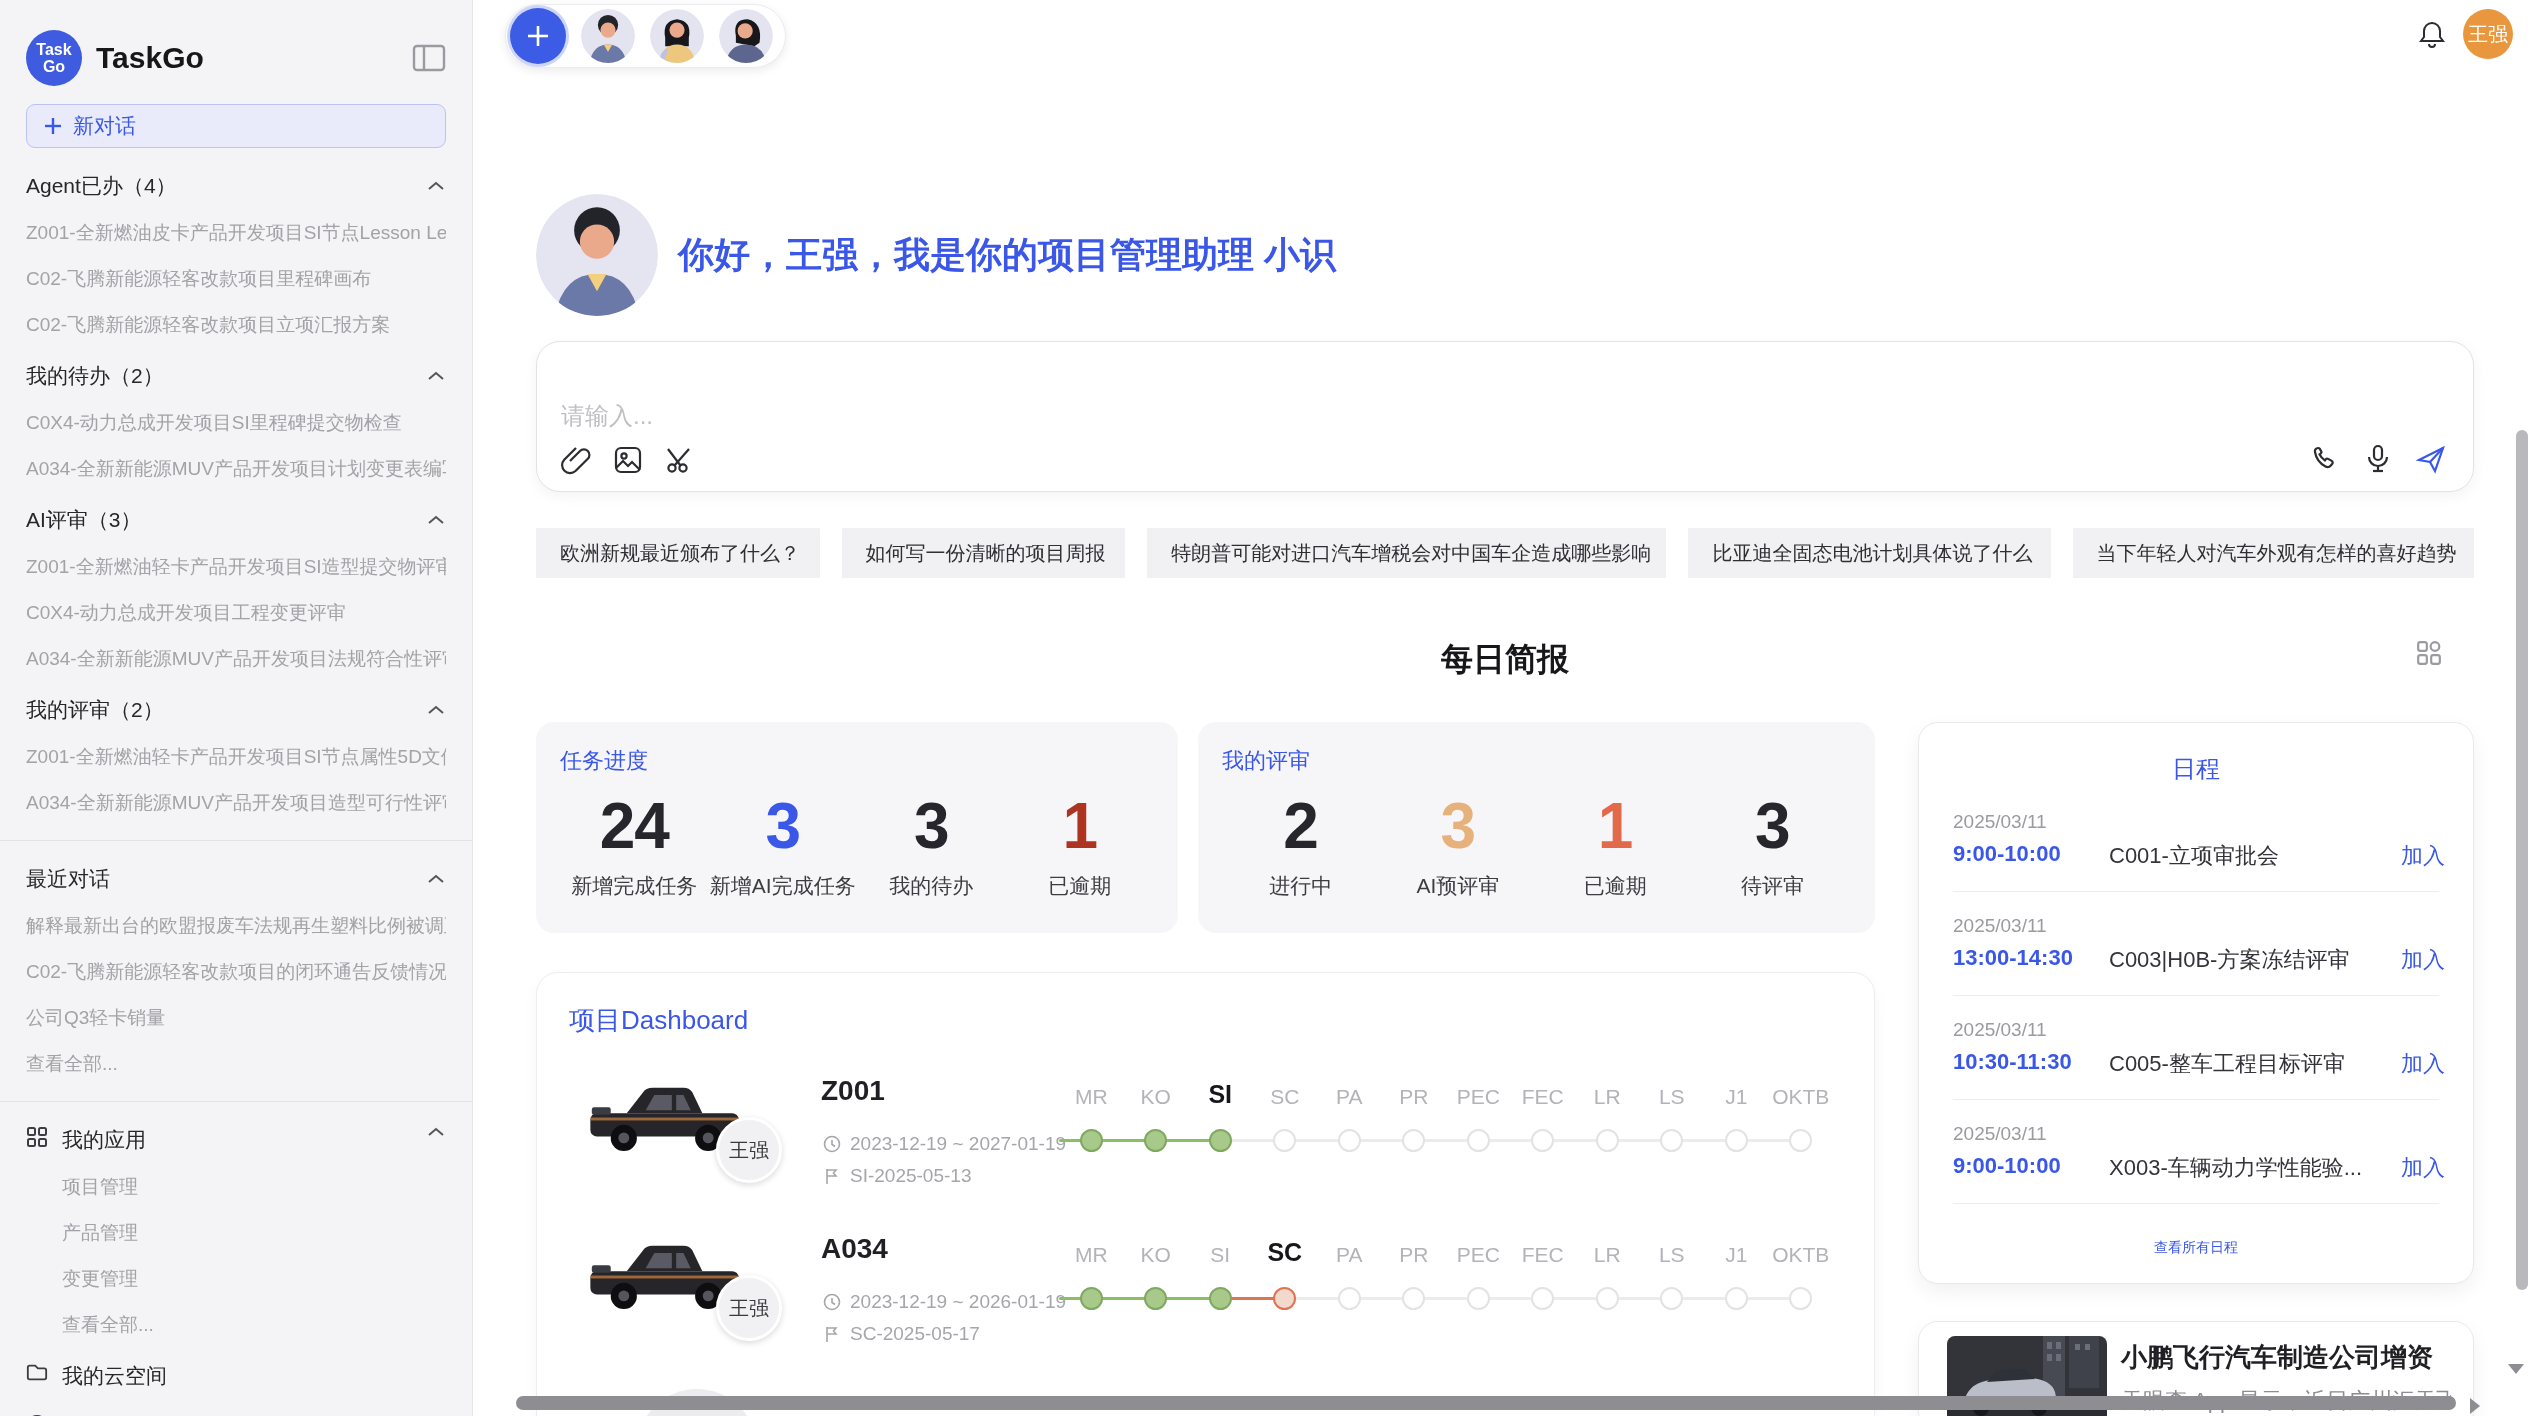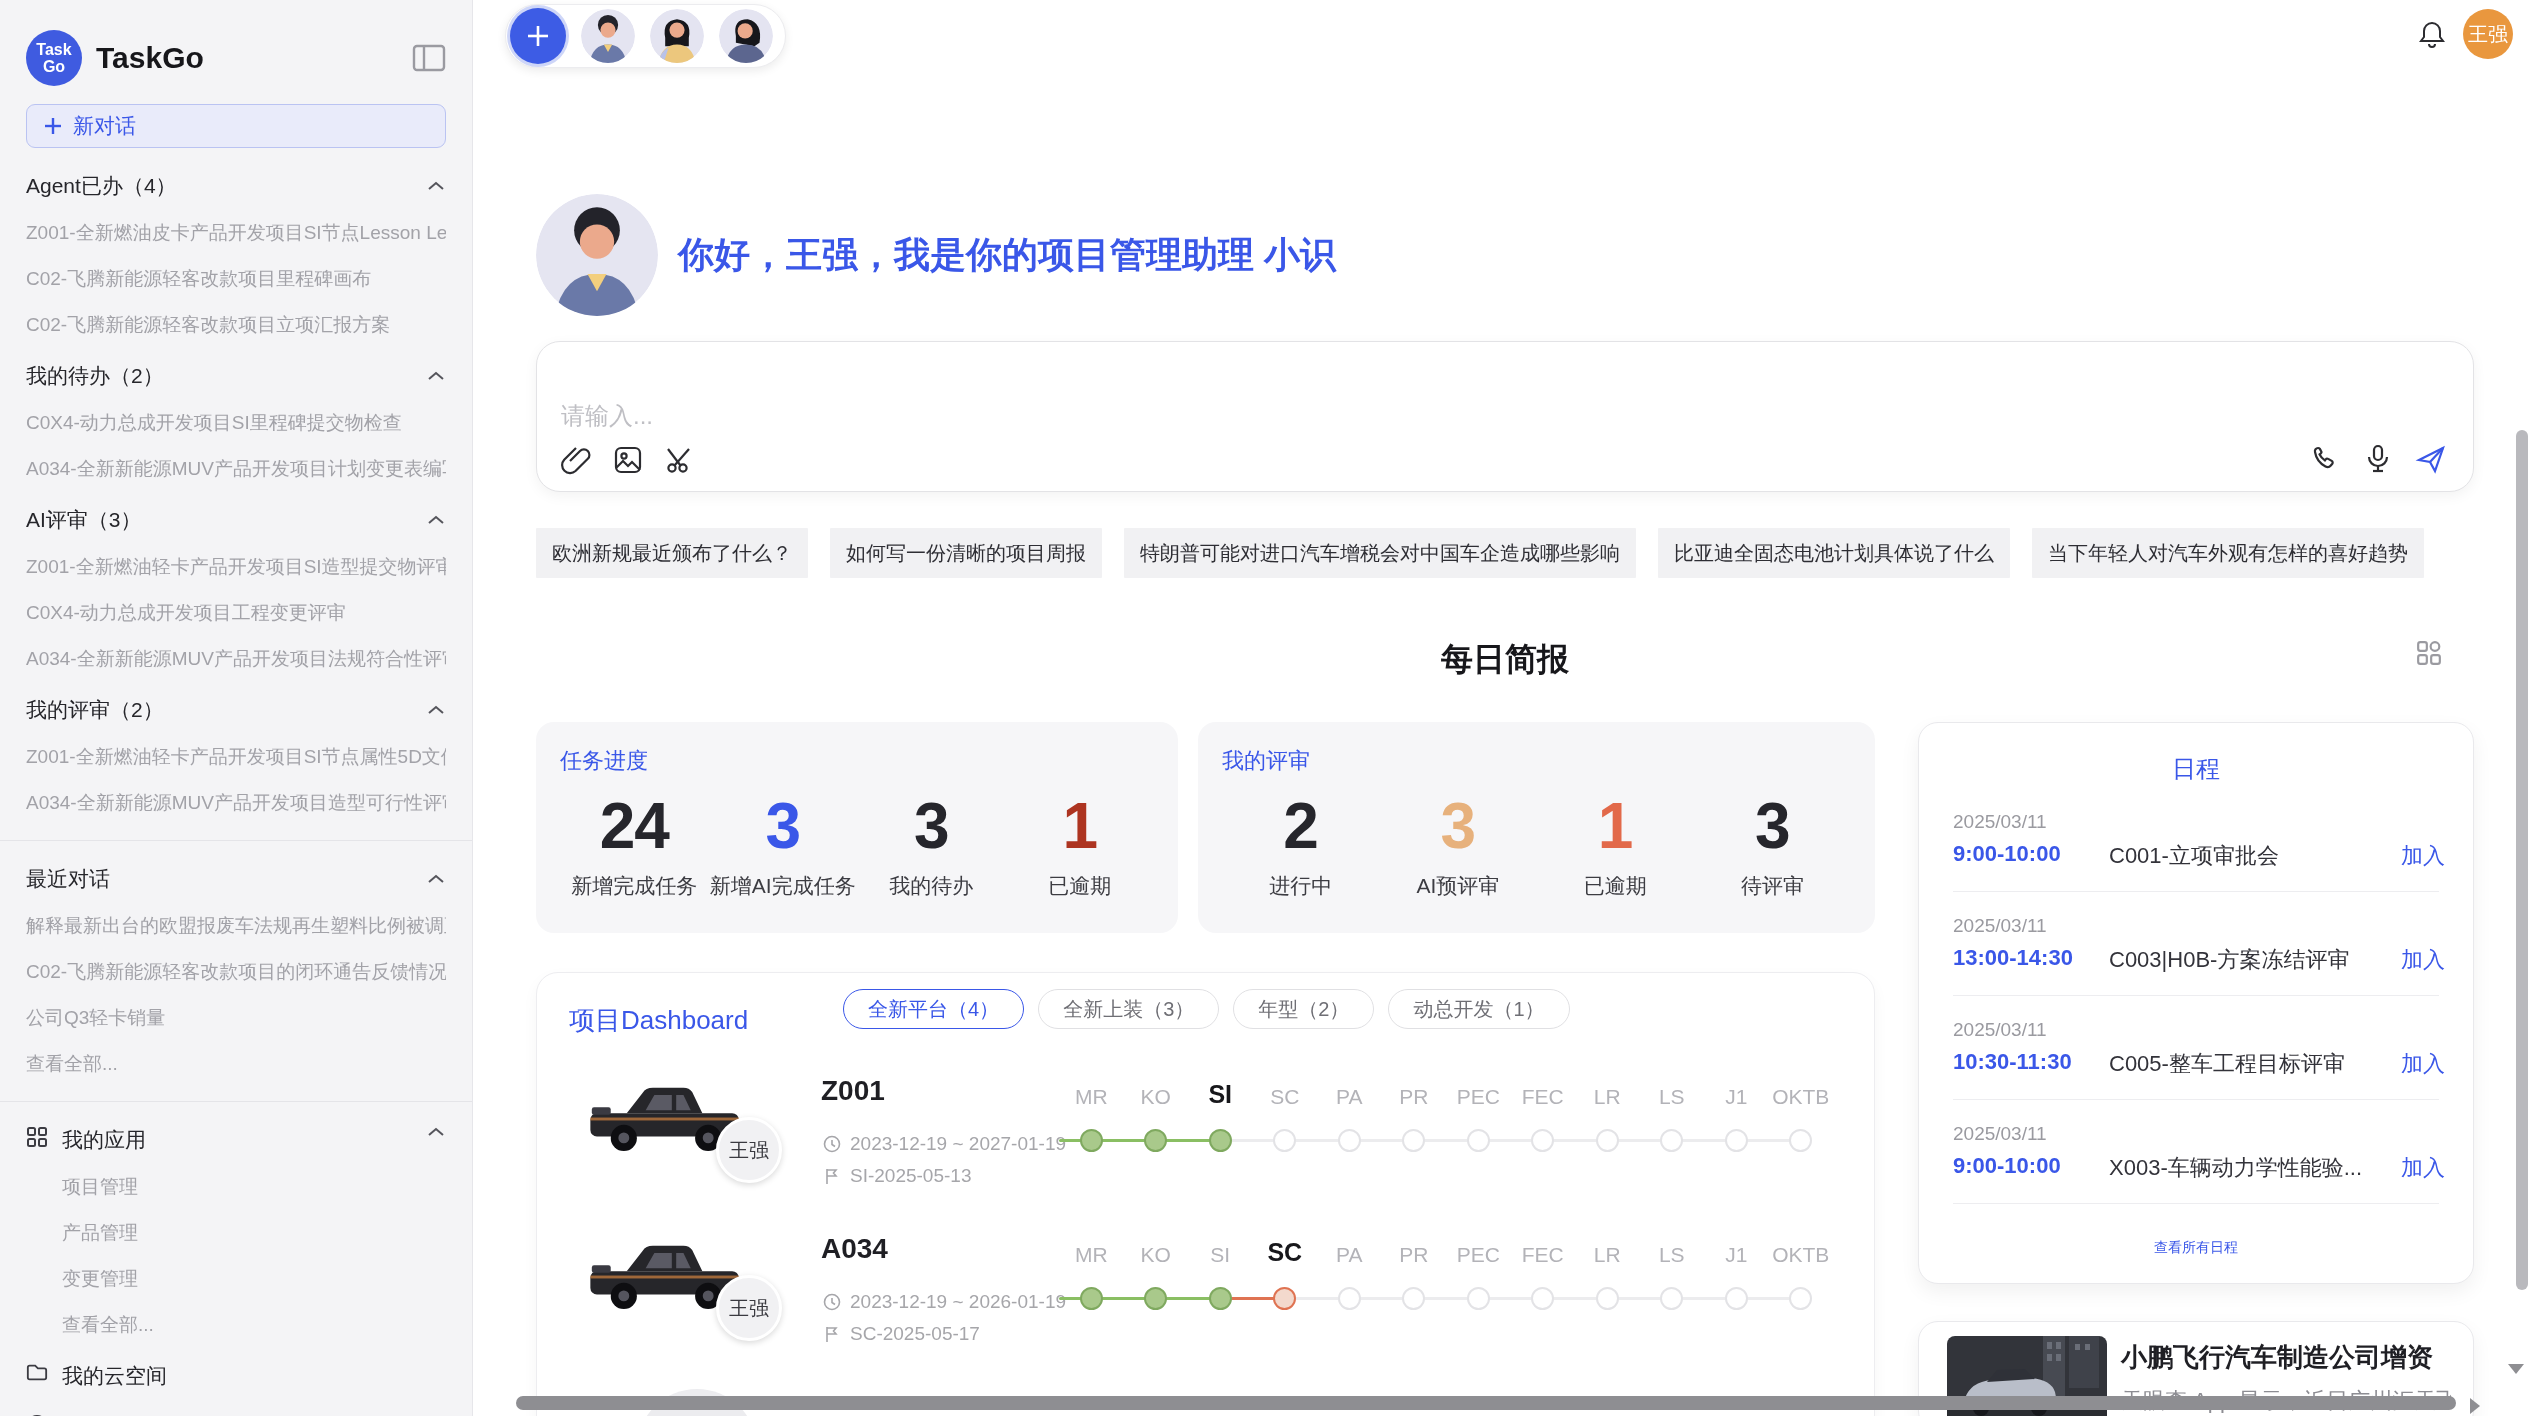--- a/index.html
+++ b/index.html
@@ -35,21 +35,21 @@
 .hero-av{position:absolute;left:536px;top:194px;width:122px;height:122px;border-radius:50%;overflow:hidden}
 .hero-txt{position:absolute;left:678px;top:194px;height:122px;display:flex;align-items:center;
   font-size:36px;font-weight:700;color:#3a57e8}
 
 .composer{position:absolute;left:536px;top:341px;width:1938px;height:151px;background:#fff;
   border:1px solid #e3e3e6;border-radius:24px;box-shadow:0 4px 14px rgba(0,0,0,.05)}
 .composer .ph{position:absolute;left:24px;top:58px;font-size:24px;color:#bfbfc4}
 .cicons{position:absolute;bottom:16px;display:flex;align-items:center;gap:22px}
 
 .chips{position:absolute;left:536px;top:528px;width:1938px;display:flex;gap:22px}
-.chip{height:50px;line-height:50px;background:#f1f1f3;border-radius:1px;padding:0 16px;font-size:20px;
+.chip{height:50px;line-height:50px;background:#f1f1f3;border-radius:1px;padding:0 24px;font-size:20px;
   color:#2e2e34;white-space:nowrap;overflow:hidden;cursor:pointer}
 
 .daily-title{position:absolute;left:536px;top:638px;width:1938px;text-align:center;font-size:32px;
   font-weight:700;color:#17171b}
 .gridicon{position:absolute;left:2416px;top:640px;cursor:pointer}
 .statcard{position:absolute;top:722px;height:211px;background:#f6f6f8;border-radius:18px;padding:24px 24px 0}
 .statcard .ctitle{font-size:22px;color:#3a57e8}
 .stats{display:flex;margin-top:6px;text-align:center}
 .stat{flex:1}
 .num{font-size:64px;font-weight:600;line-height:88px;letter-spacing:-1px}
@@ -364,26 +364,20 @@
     </div>
     <div class="stat">
       <div class="num c-dark">3</div>
       <div class="slab">待评审</div>
     </div>
   </div>
 </div>
 
 <div class="dash">
   <div class="dash-title">项目Dashboard</div>
-  <div class="tabs">
-    <div class="tab active">全新平台（4）</div>
-    <div class="tab">全新上装（3）</div>
-    <div class="tab">年型（2）</div>
-    <div class="tab">动总开发（1）</div>
-  </div>
 
   <div class="prow" style="top:88px">
     <div class="car">
       <svg width="160" height="96" viewBox="0 0 220 120">
         <rect x="6" y="52" width="204" height="32" rx="9" fill="#26262a"></rect>
         <path d="M56 52 L78 24 Q82 17 92 17 L134 17 Q142 17 146 23 L160 52 Z" fill="#26262a"></path>
         <path d="M82 48 L94 27 L118 27 L118 48 Z" fill="#5a5a64"></path>
         <path d="M124 48 L124 27 L134 27 L144 48 Z" fill="#5a5a64"></path>
         <rect x="6" y="58" width="204" height="4" fill="#c77e3f" opacity=".75"></rect>
         <circle cx="52" cy="86" r="18" fill="#0e0e11"></circle>

